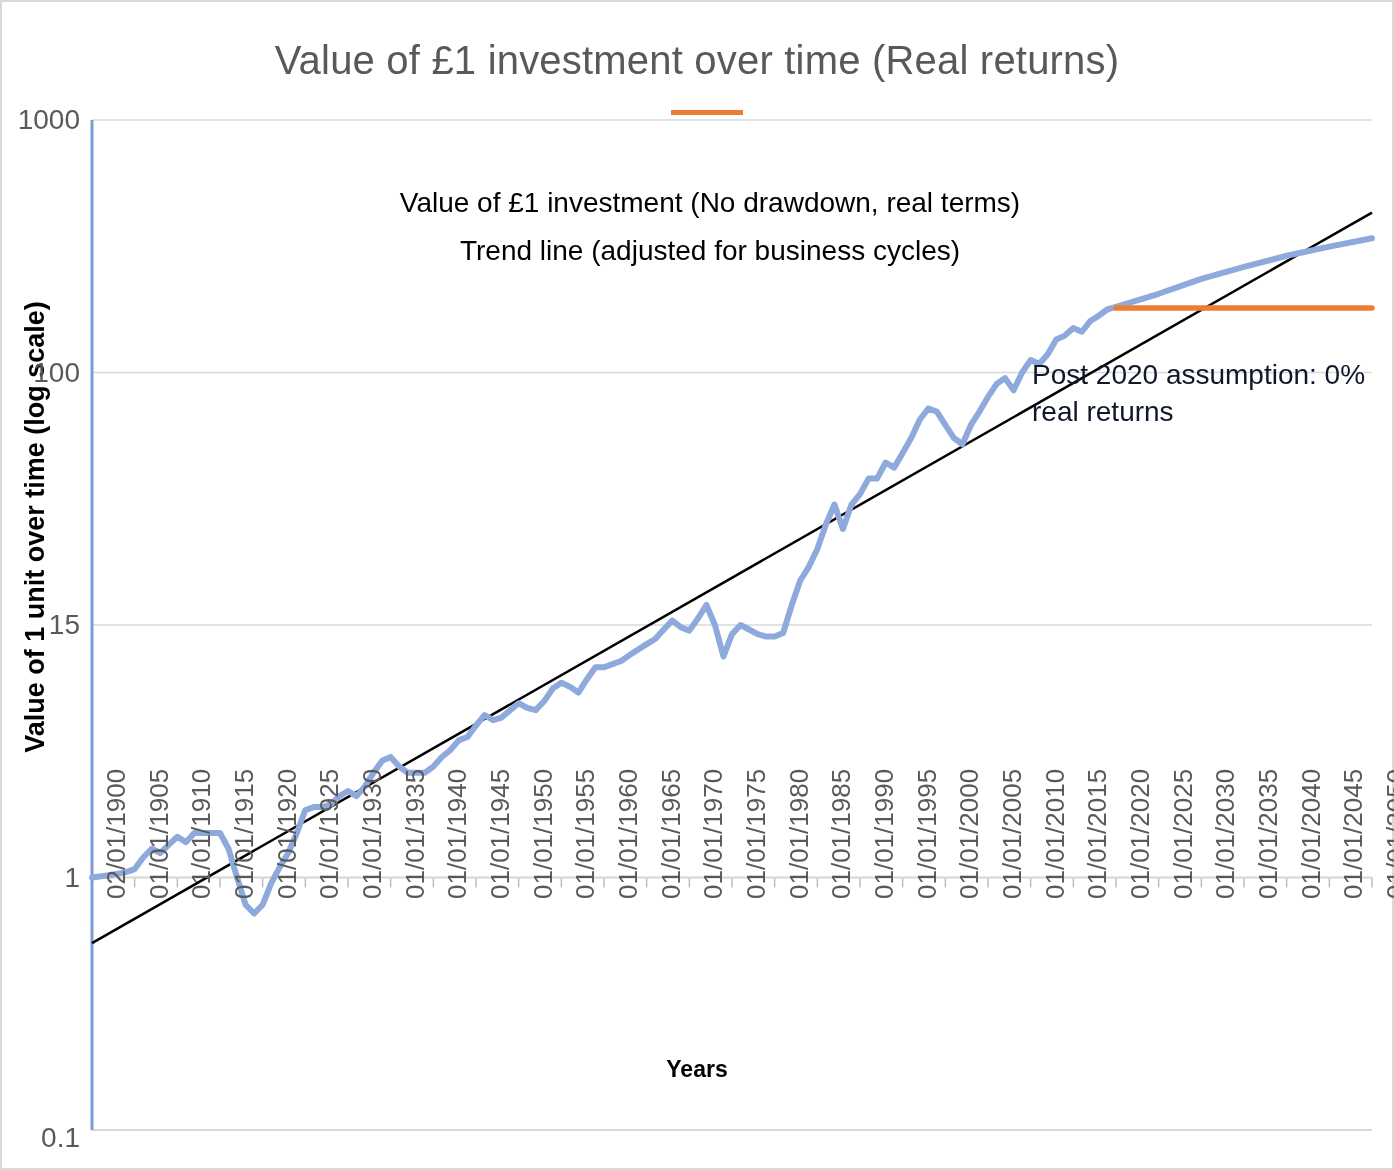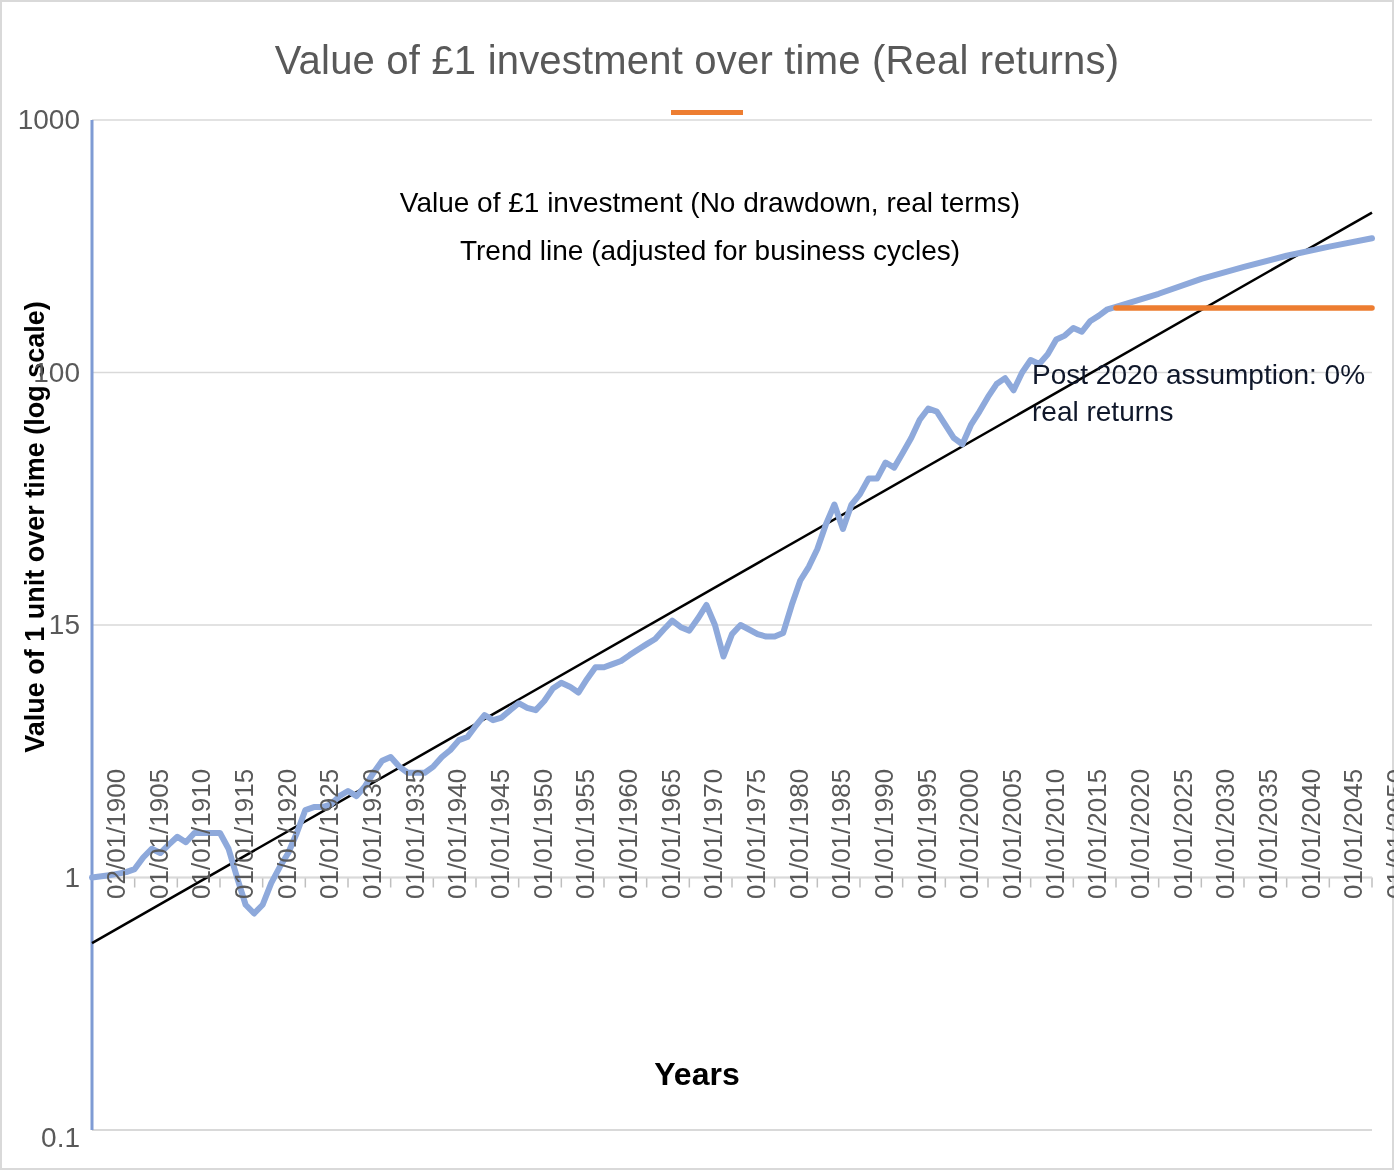--- a/index.html
+++ b/index.html
@@ -56,21 +56,21 @@
     top:897px;
     transform-origin:left top;
     transform:rotate(-90deg);
     font-size:26px;
     color:#595959;
     white-space:nowrap;
     text-align:left;
   }
   #x-axis-title{
     position:absolute;left:0;right:0;top:1054px;
-    text-align:center;font-size:32px;font-weight:bold;color:#000;
+    text-align:center;font-size:23px;font-weight:bold;color:#000;
   }
   
   #legend{
     position:absolute;left:348px;top:108px;width:720px;
   }
   .legend-row{
     display:flex;align-items:center;height:48px;flex-direction:column;
   }
   .legend-swatch{
     width:72px;height:0;border-top:5px solid transparent;margin-right:6px;flex:0 0 72px;

